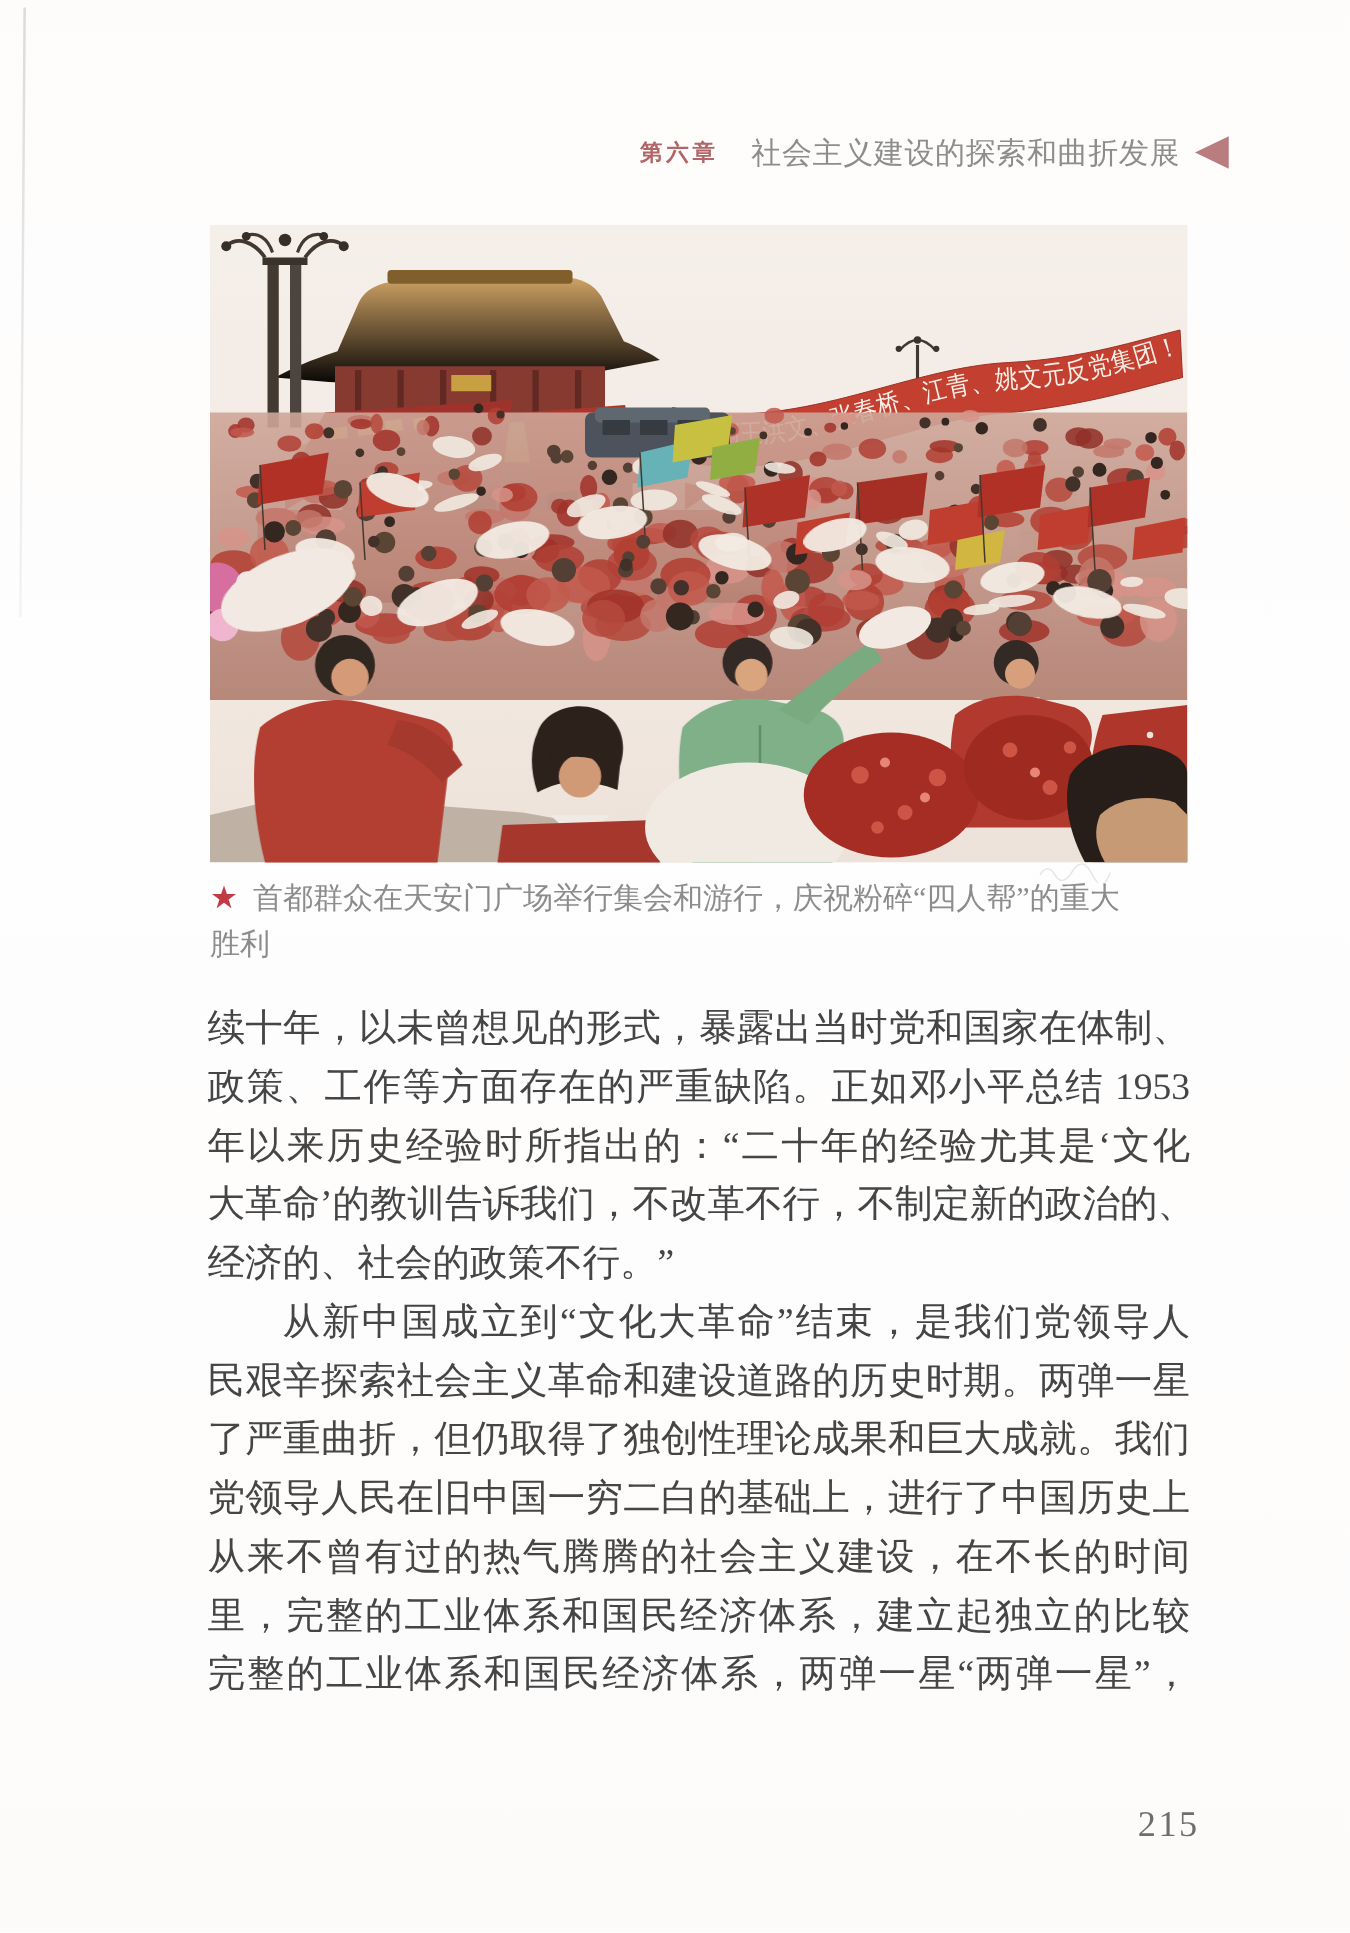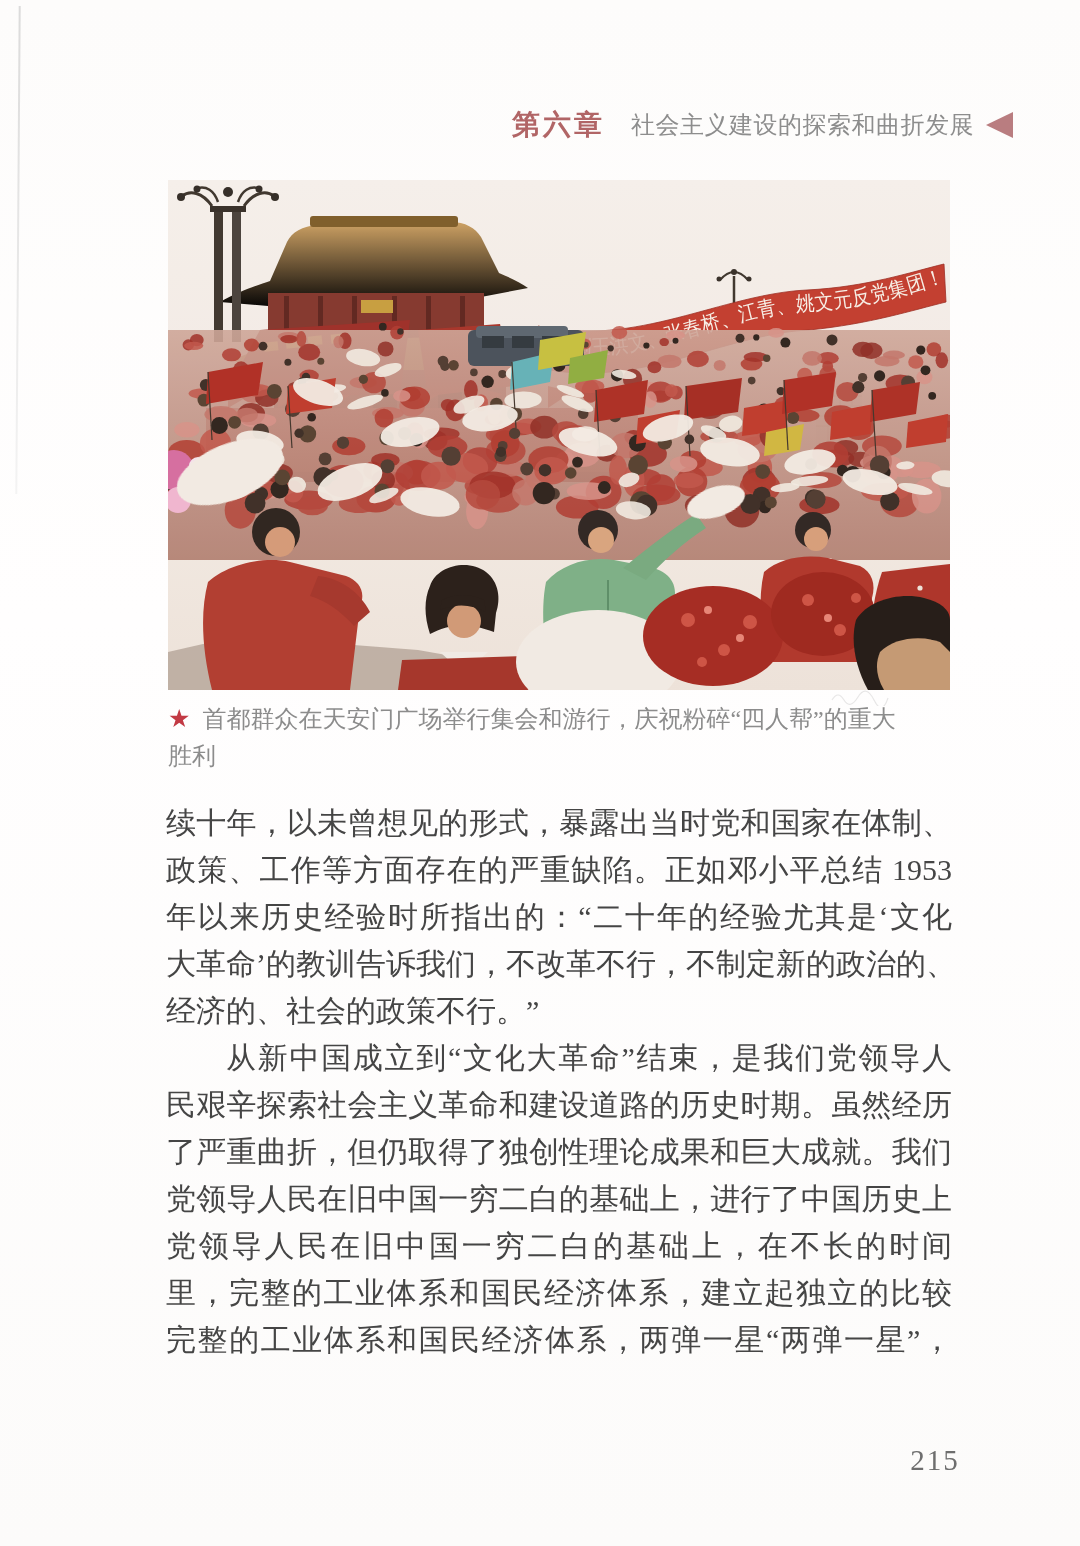--- a/index.html
+++ b/index.html
@@ -10,21 +10,21 @@
   }
   
   .crease{position:absolute;left:17px;top:6px;width:2px;height:488px;
     background:linear-gradient(180deg,#c9c9c9,#dedede 60%,#eeeeee);
     transform:rotate(.4deg);opacity:.65;}
   .scribble{position:absolute;left:830px;top:686px;opacity:.45;}
 
   
   .header{position:absolute;top:106px;left:512px;display:flex;align-items:center;
     font-family:"Liberation Sans","DejaVu Sans",sans-serif;}
-  .chapter-label{font-size:28px;color:#b16566;letter-spacing:3px;font-weight:bold;}
+  .chapter-label{font-size:18px;color:#b16566;letter-spacing:3px;font-weight:bold;}
   .chapter-title{font-size:24px;color:#8d8d8d;letter-spacing:0.5px;margin-left:26px;white-space:nowrap;}
   .tri{width:0;height:0;margin-left:12px;
     border-top:13px solid transparent;border-bottom:13px solid transparent;
     border-right:27px solid #b97d80;}
 
   
   .photo{position:absolute;left:168px;top:180px;width:782px;height:510px;overflow:hidden;background:#f5efe9;}
   .photo svg{display:block;width:100%;height:100%;}
 
   
@@ -616,24 +616,24 @@
     <div>胜利</div>
   </div>
 
   <div class="bodytext">
     <div class="line">续十年，以未曾想见的形式，暴露出当时党和国家在体制、</div>
     <div class="line">政策、工作等方面存在的严重缺陷。正如邓小平总结 1953</div>
     <div class="line">年以来历史经验时所指出的：“二十年的经验尤其是‘文化</div>
     <div class="line">大革命’的教训告诉我们，不改革不行，不制定新的政治的、</div>
     <div class="line para-end">经济的、社会的政策不行。”</div>
     <div class="line indent">从新中国成立到“文化大革命”结束，是我们党领导人</div>
-    <div class="line">民艰辛探索社会主义革命和建设道路的历史时期。虽然经历</div>
+    <div class="line">民艰辛探索社会主义革命和建设道路的历史时期。两弹一星</div>
     <div class="line">了严重曲折，但仍取得了独创性理论成果和巨大成就。我们</div>
     <div class="line">党领导人民在旧中国一穷二白的基础上，进行了中国历史上</div>
-    <div class="line">党领导人民在旧中国一穷二白的基础上，在不长的时间</div>
+    <div class="line">从来不曾有过的热气腾腾的社会主义建设，在不长的时间</div>
     <div class="line">里，完整的工业体系和国民经济体系，建立起独立的比较</div>
     <div class="line">完整的工业体系和国民经济体系，两弹一星“两弹一星”，</div>
   </div>
 
   <div class="pagenum">215</div>
 
   <svg class="scribble" width="64" height="20">
     <path d="M2,14 q6,-10 12,0 t14,-3 t16,3 t14,-2" stroke="#9a9a9a" stroke-width="1.2" fill="none" opacity="0.5"></path>
   </svg>
 </div>

